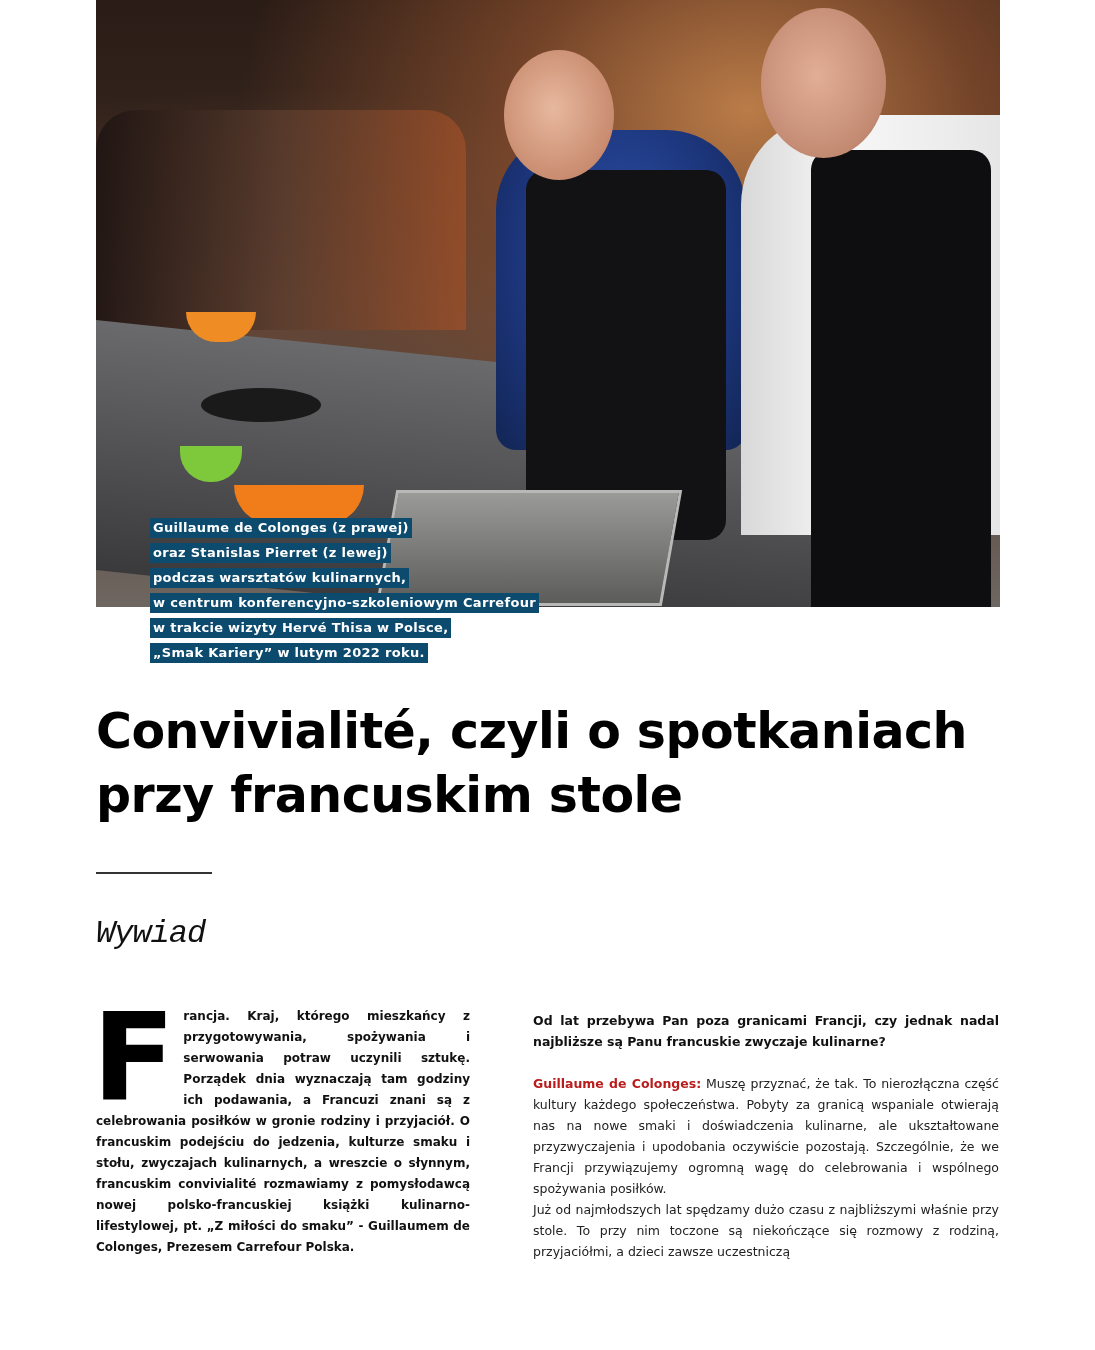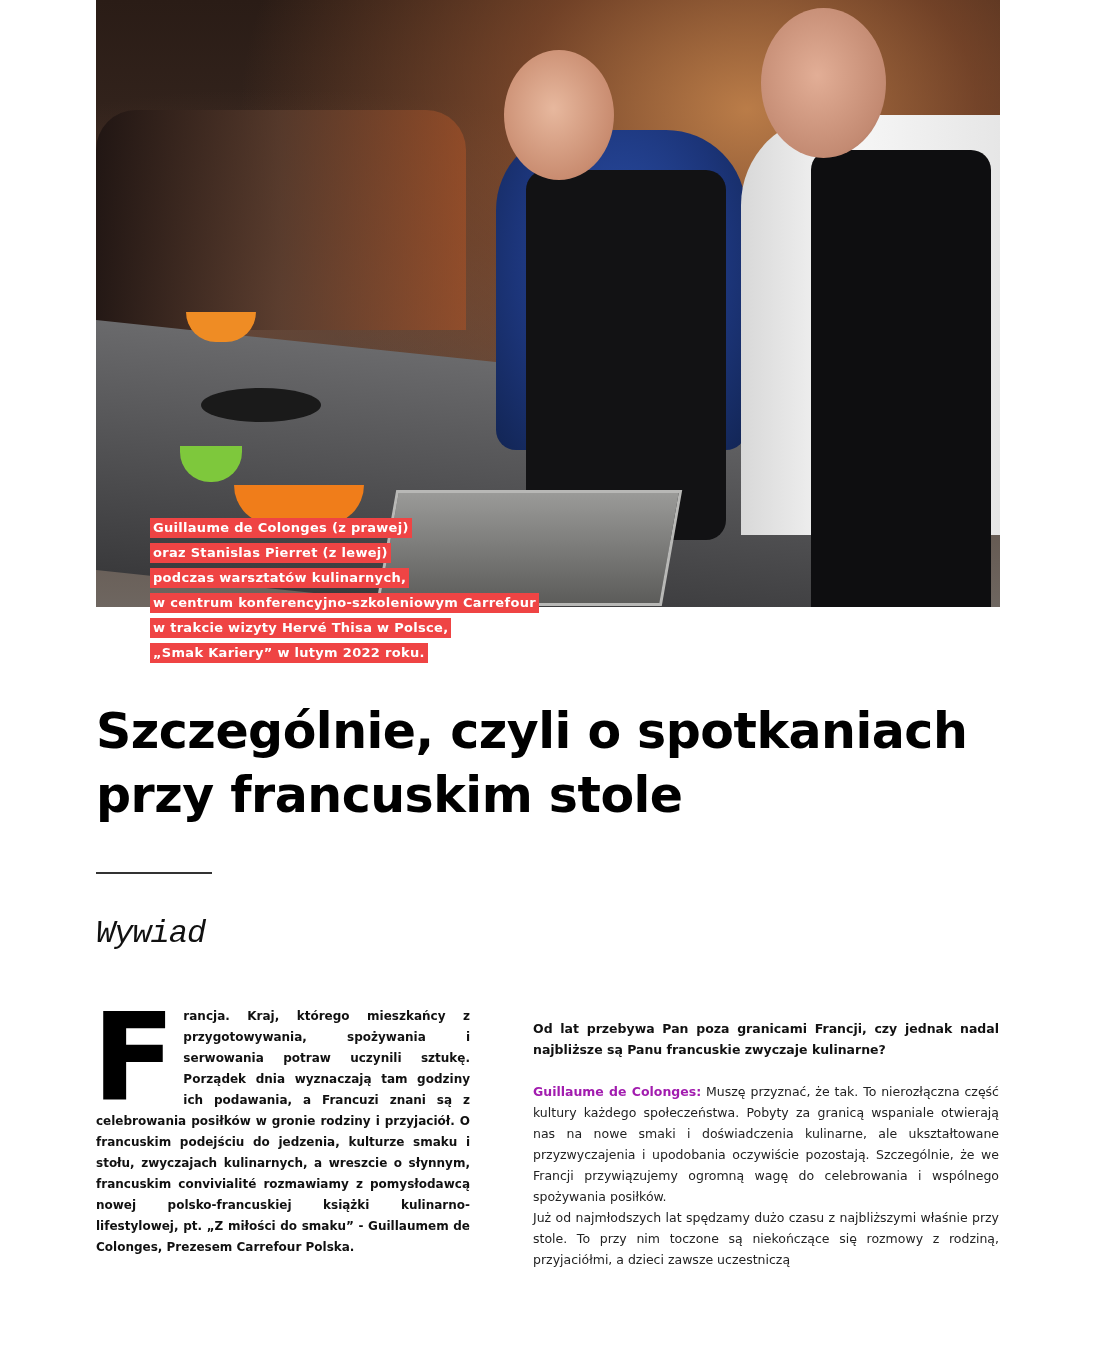--- a/index.html
+++ b/index.html
@@ -24,21 +24,21 @@
   .photo .man-right-head { left: 665px; top: 8px; width: 125px; height: 150px; background: radial-gradient(ellipse at 45% 45%, #e2ae96 0%, #c38a72 70%, #8c5d4b 100%); border-radius: 50%; }
   .photo .crowd { left: 0; top: 110px; width: 370px; height: 220px; background: linear-gradient(90deg, rgba(30,20,18,0.9), rgba(90,60,45,0.8) 50%, rgba(160,80,40,0.7)); border-radius: 40px 40px 0 0; }
   .photo .bowl-orange { left: 138px; top: 485px; width: 130px; height: 40px; background: #f07d1a; border-radius: 0 0 60px 60px; }
   .photo .bowl-orange2 { left: 90px; top: 312px; width: 70px; height: 30px; background: #ef8c24; border-radius: 0 0 35px 35px; }
   .photo .bowl-green { left: 84px; top: 446px; width: 62px; height: 36px; background: #7ec83c; border-radius: 0 0 30px 30px; }
   .photo .tray { left: 290px; top: 490px; width: 280px; height: 110px; background: linear-gradient(180deg,#9a9a98,#5c5c5a); transform: skewX(-10deg); border: 3px solid #b8b8b6; }
   .photo .pan { left: 105px; top: 388px; width: 120px; height: 34px; background: #1a1a1a; border-radius: 50%; }
 
   .caption { position: absolute; left: 150px; top: 518px; }
   .caption .line {
-    display: block; width: max-content; background: #ef4444; color: #fff;
+    display: block; width: max-content; background: #0c4a6e; color: #fff;
     font-family: "DejaVu Sans", sans-serif; font-weight: bold; font-size: 13px;
     line-height: 18px; padding: 1px 3px; margin-bottom: 5px; letter-spacing: 0.3px;
   }
 
   .title {
     position: absolute; left: 96px; top: 700px; width: 900px; margin: 0;
     font-family: "DejaVu Sans", sans-serif; font-weight: bold; font-size: 49px; line-height: 64px;
     color: #000; letter-spacing: -0.5px;
   }
   .rule { position: absolute; left: 96px; top: 872px; width: 116px; height: 2px; background: #333; }
@@ -54,23 +54,23 @@
   }
   .dropcap {
     float: left; font-family: "DejaVu Sans", sans-serif; font-weight: bold; font-size: 122px;
     line-height: 96px; height: 96px; margin: 4px 8px 0 -4px; color: #000;
   }
   .col-right {
     position: absolute; left: 533px; top: 1006px; width: 466px;
     font-family: "DejaVu Sans", sans-serif; font-size: 12.5px; line-height: 21px; color: #222;
     text-align: justify;
   }
-  .question { font-weight: bold; color: #111; margin: 12px 0 21px 0; }
+  .question { font-weight: bold; color: #111; margin: 4px 0 21px 0; }
   .answer { margin: 0; }
-  .speaker { font-weight: bold; color: #a21caf; }
+  .speaker { font-weight: bold; color: #b91c1c; }
 </style>
 </head>
 <body>
 
 <div class="photo">
   <div class="shape crowd"></div>
   <div class="shape counter"></div>
   <div class="shape man-left-shirt"></div>
   <div class="shape man-left-apron"></div>
   <div class="shape man-left-head"></div>
@@ -86,21 +86,21 @@
 
 <div class="caption">
   <span class="line">Guillaume de Colonges (z prawej)</span>
   <span class="line">oraz Stanislas Pierret (z lewej)</span>
   <span class="line">podczas warsztatów kulinarnych,</span>
   <span class="line">w centrum konferencyjno-szkoleniowym Carrefour</span>
   <span class="line">w trakcie wizyty Hervé Thisa w Polsce,</span>
   <span class="line">„Smak Kariery” w lutym 2022 roku.</span>
 </div>
 
-<h1 class="title">Szczególnie, czyli o spotkaniach przy francuskim stole</h1>
+<h1 class="title">Convivialité, czyli o spotkaniach przy francuskim stole</h1>
 <div class="rule"></div>
 <div class="section-label">Wywiad</div>
 
 <div class="col-left">
   <span class="dropcap">F</span>
   <span>rancja. Kraj, którego mieszkańcy z przygotowywania, spożywania i serwowania potraw uczynili sztukę. Porządek dnia wyznaczają tam godziny ich podawania, a Francuzi znani są z celebrowania posiłków w gronie rodziny i przyjaciół. O francuskim podejściu do jedzenia, kulturze smaku i stołu, zwyczajach kulinarnych, a wreszcie o słynnym, francuskim convivialité rozmawiamy z pomysłodawcą nowej polsko-francuskiej książki kulinarno-lifestylowej, pt. „Z miłości do smaku” - Guillaumem de Colonges, Prezesem Carrefour Polska.</span>
 </div>
 
 <div class="col-right">
   <p class="question">Od lat przebywa Pan poza granicami Francji, czy jednak nadal najbliższe są Panu francuskie zwyczaje kulinarne?</p>

